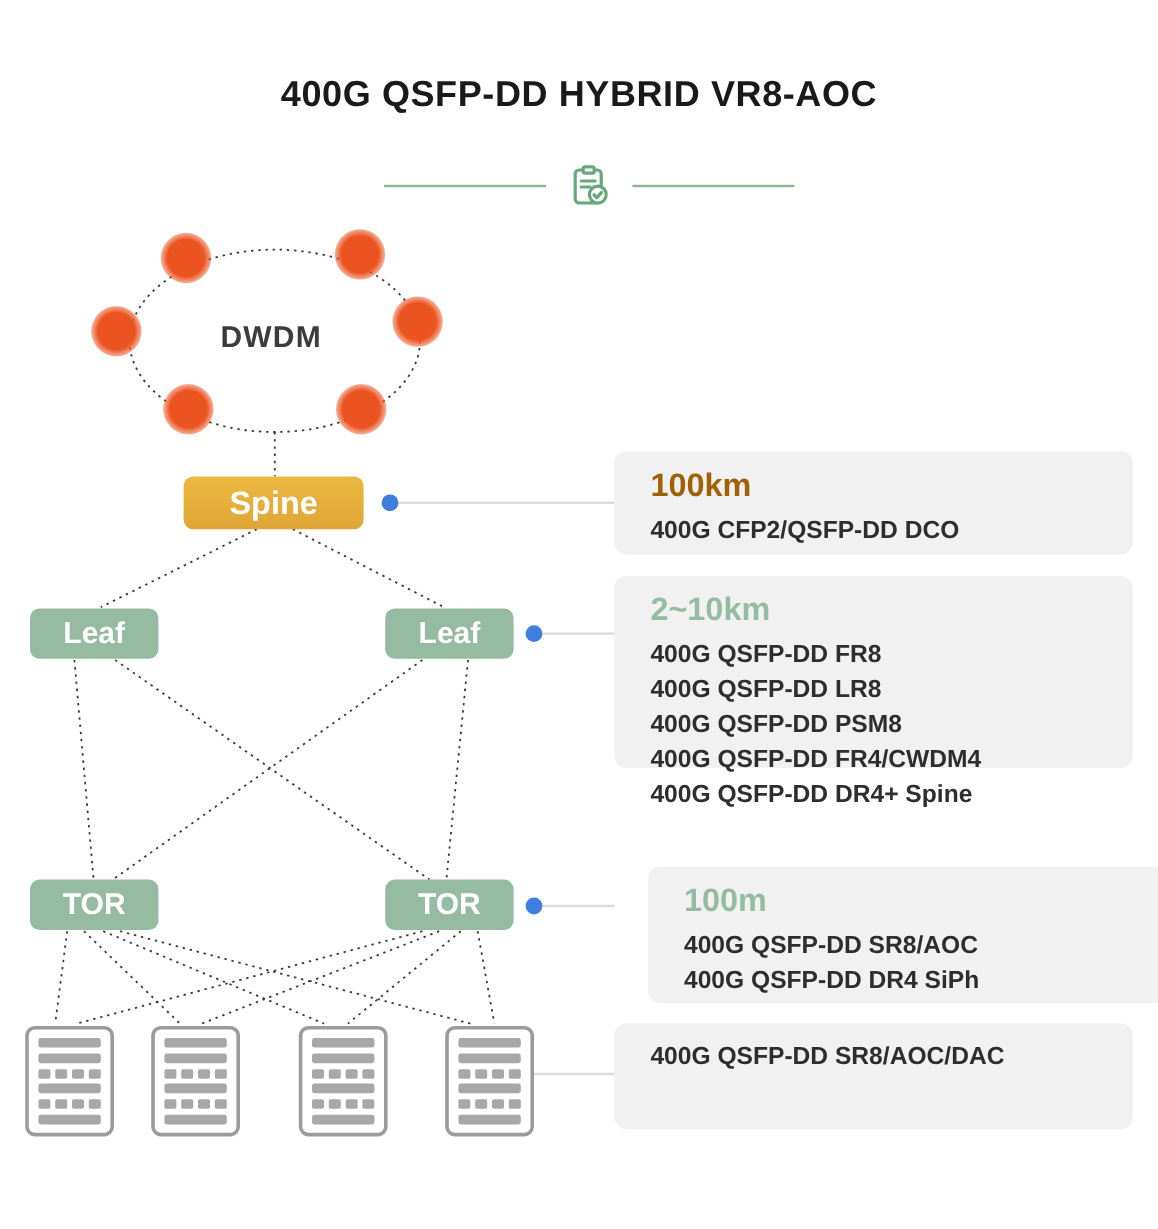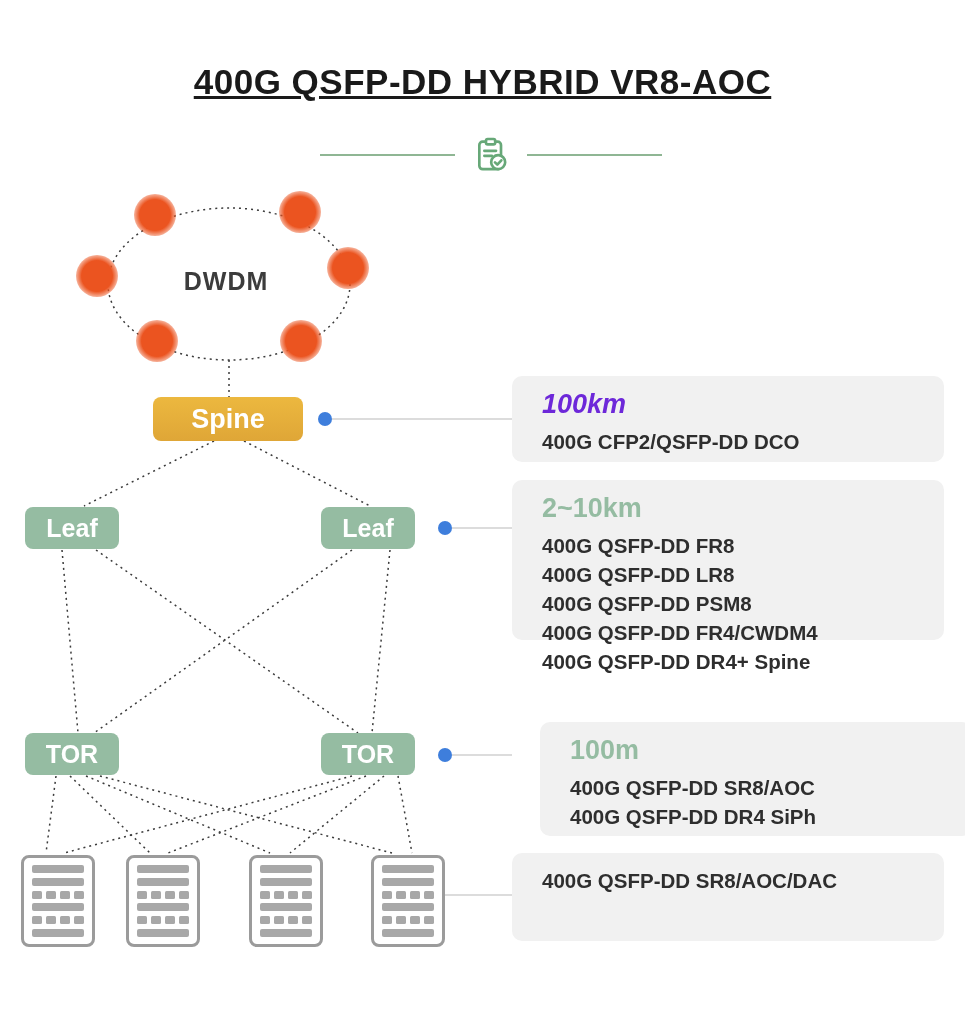--- a/index.html
+++ b/index.html
@@ -11,25 +11,24 @@
     overflow: hidden;
     font-family: "Liberation Sans", sans-serif;
   }
 
   
   .title {
     position: absolute;
     top: 62px; left: 0; width: 100%;
     margin: 0;
     text-align: center;
-    font-size: 35px;
+    font-size: 30px;
     font-weight: 800;
     letter-spacing: 0.5px;
     color: #1a1a1a;
-    text-decoration: underline;
   }
 
   
   .divider {
     position: absolute;
     left: 320px; top: 134px; width: 342px; height: 42px;
     display: flex; align-items: center; gap: 16px;
   }
   .divider .dline { flex: 1; height: 0; border-top: 2px solid #8FB694; }
   .divider .dicon { width: 40px; height: 40px; display: block; }
@@ -59,21 +58,21 @@
     position: absolute;
     display: flex; align-items: center; justify-content: center;
     color: #ffffff; font-weight: 700;
     border-radius: 8px;
   }
   .node.spine {
     left: 153px; top: 397px; width: 150px; height: 44px;
     background: linear-gradient(180deg, #ecb83f, #dfa637);
     font-size: 27px;
   }
-  .node.green { background: #95BCA2; width: 94px; height: 42px; font-size: 25px; }
+  .node.green { background: #95BCA2; width: 107px; height: 42px; font-size: 25px; }
   .node.leaf-left { left: 25px;  top: 507px; }
   .node.leaf-right{ left: 321px; top: 507px; }
   .node.tor-left  { left: 25px;  top: 733px; }
   .node.tor-right { left: 321px; top: 733px; }
 
   
   .bluedot {
     position: absolute; width: 14px; height: 14px; border-radius: 50%;
     background: #3E7EDC;
   }
@@ -94,21 +93,21 @@
 
   
   .panel {
     position: absolute; left: 512px; width: 432px;
     background: #F1F1F1; border-radius: 10px;
     box-sizing: border-box;
     padding: 13px 30px;
   }
   .panel h2 { margin: 0 0 7px 0; font-size: 27px; font-weight: 700; }
   .panel .line { font-size: 20.5px; font-weight: 700; color: #2e2e2e; line-height: 29px; }
-  .accent-gold  { color: #6d28d9; font-style: italic; }
+  .accent-gold  { color: #a16207; }
   .accent-green { color: #95BCA2; }
   .panel-1 { top: 376px; height: 86px; }
   .panel-2 { top: 480px; height: 160px; }
   .panel-3 { top: 722px; height: 114px; margin-left: 28px; }
   .panel-4 { top: 853px; height: 88px; }
 
   .icon-svg { stroke: #67A878; stroke-width: 1.6; fill: none; stroke-linecap: round; stroke-linejoin: round; }
 </style>
 </head>
 <body>

